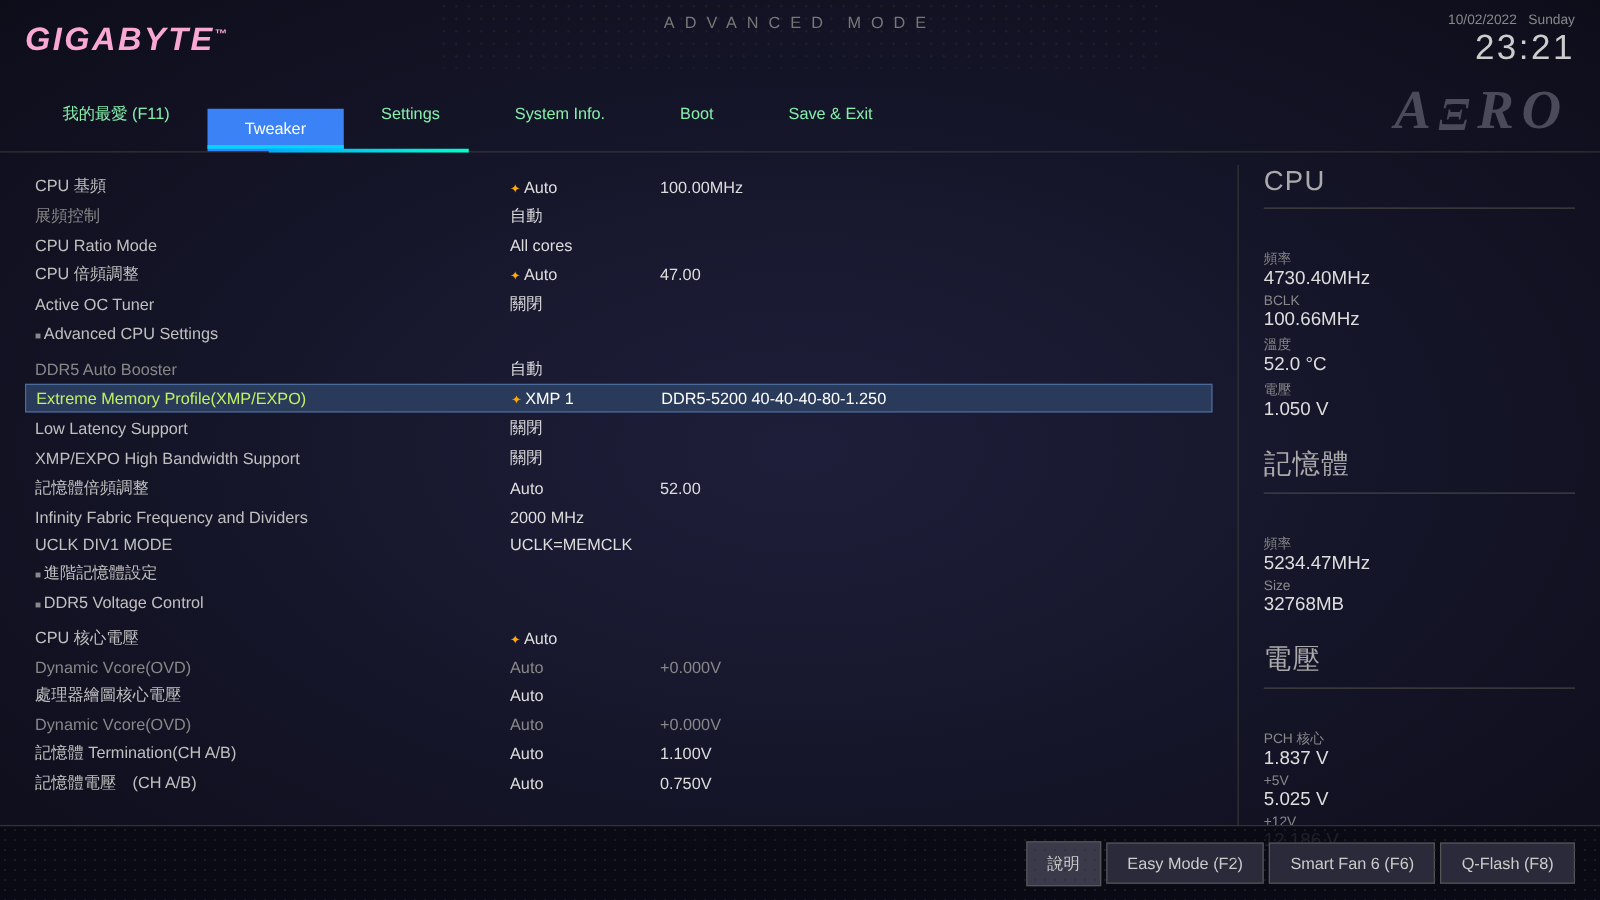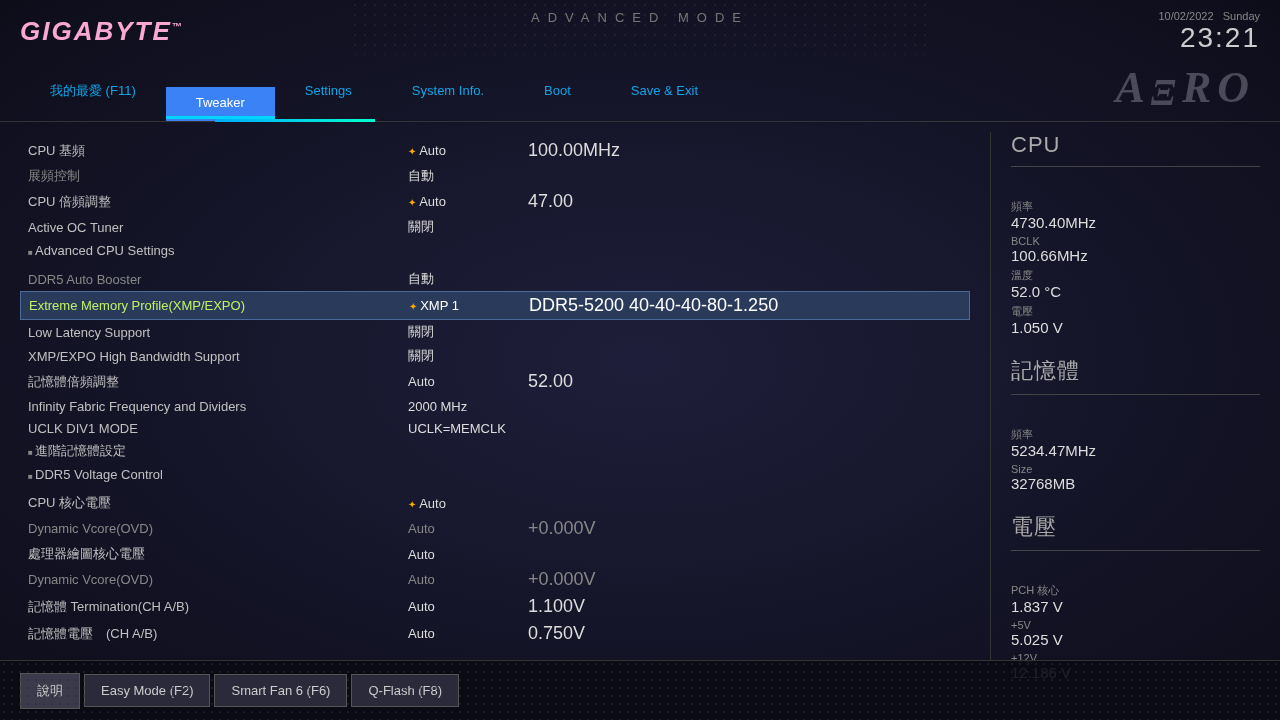--- a/index.html
+++ b/index.html
@@ -73,21 +73,21 @@
       display: flex;
       align-items: center;
       border-bottom: 1px solid #333;
       padding: 0 20px;
       margin-top: 5px;
       position: relative;
     }
 
     .nav-tab {
       padding: 8px 30px;
-      color: #0ea5e9;
+      color: #86efac;
       font-size: 13px;
       cursor: pointer;
       position: relative;
       white-space: nowrap;
     }
 
     .nav-tab.active {
       color: #fff;
       background: #3b82f6;
       margin-top: 27px;
@@ -163,21 +163,21 @@
     }
 
     .setting-value.star::before {
       content: '✦ ';
       color: #ffaa00;
       font-size: 10px;
     }
 
     .setting-value2 {
       color: #dddddd;
-      font-size: 18px;
+      font-size: 13px;
     }
 
     
     .info-panel {
       width: 290px;
       padding: 0 20px;
       border-left: 1px solid #333;
     }
 
     .info-section {
@@ -220,20 +220,21 @@
     .bottom-bar {
       position: absolute;
       bottom: 0;
       left: 0;
       right: 0;
       height: 60px;
       background: rgba(10, 10, 20, 0.9);
       border-top: 1px solid #333;
       display: flex;
       align-items: center;
+      justify-content: flex-end;
       padding: 0 20px;
       gap: 4px;
     }
 
     .bottom-btn {
       background: #2a2a3a;
       border: 1px solid #555;
       color: #ccc;
       padding: 8px 16px;
       font-size: 13px;
@@ -319,20 +320,24 @@
         <div class="setting-label">CPU 基頻</div>
         <div class="setting-value star">Auto</div>
         <div class="setting-value2">100.00MHz</div>
       </div>
 
       <div class="setting-row">
         <div class="setting-label gray">展頻控制</div>
         <div class="setting-value">自動</div>
       </div>
 
+      <div class="setting-row">
+        <div class="setting-label">CPU Ratio Mode</div>
+        <div class="setting-value">All cores</div>
+      </div>
 
       <div class="setting-row">
         <div class="setting-label">CPU 倍頻調整</div>
         <div class="setting-value star">Auto</div>
         <div class="setting-value2">47.00</div>
       </div>
 
       <div class="setting-row">
         <div class="setting-label">Active OC Tuner</div>
         <div class="setting-value">關閉</div>

